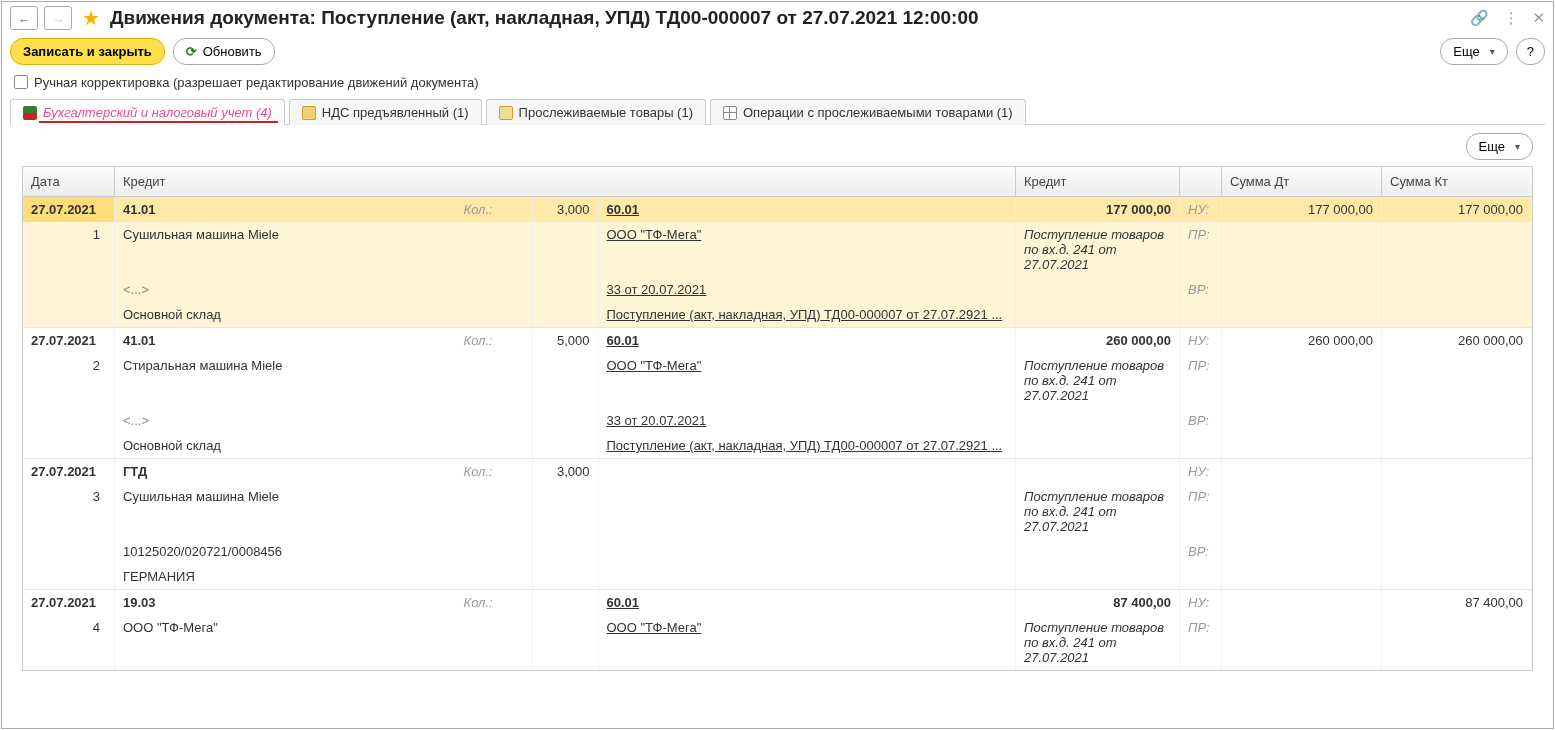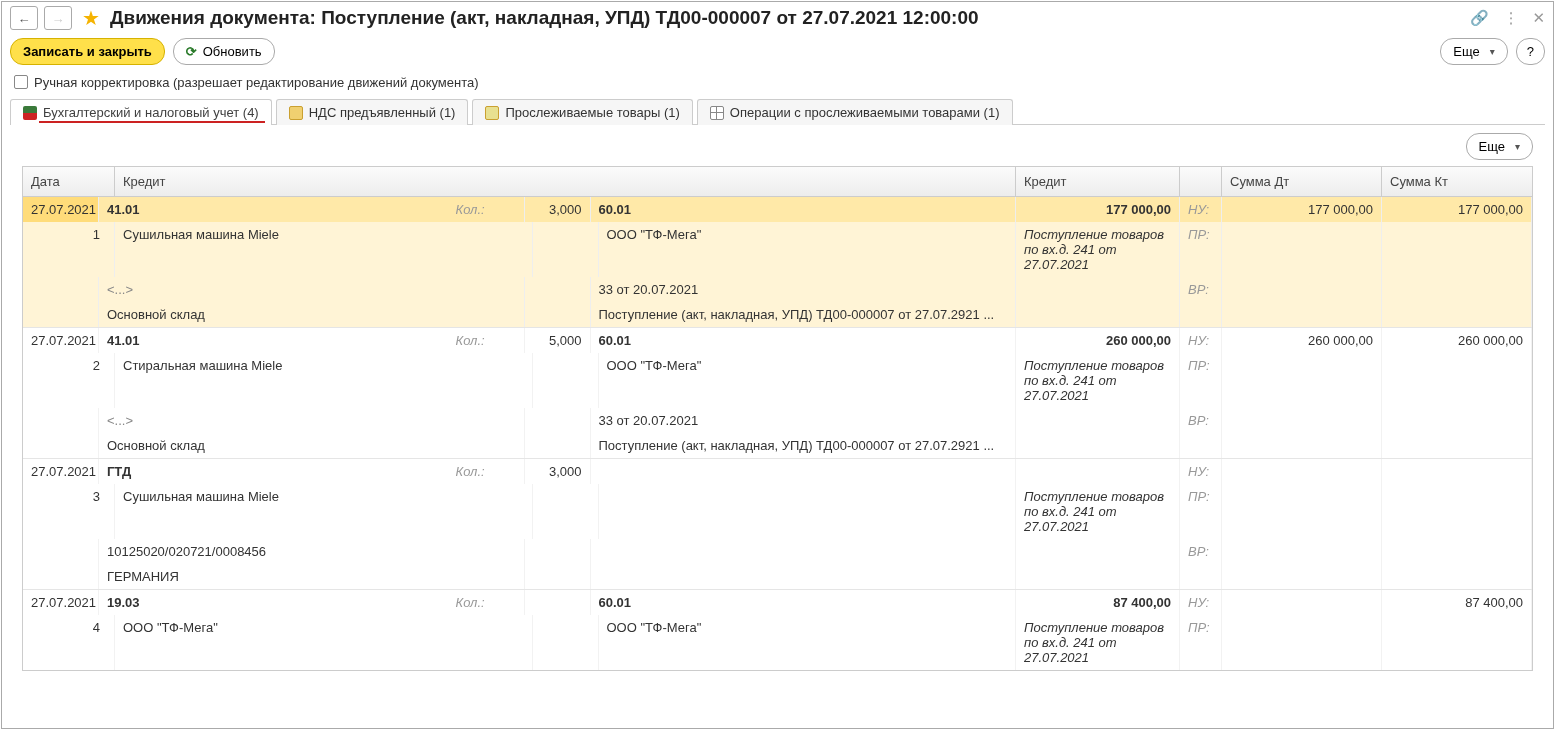--- a/index.html
+++ b/index.html
@@ -25,21 +25,21 @@
 .btn.help { padding:5px 10px; }
 
 
 .checkbox-line { padding: 0 12px 8px 12px; display:flex; align-items:flex-start; gap:6px; color:#333;}
 .checkbox-box { width:14px; height:14px; border:1px solid #888; border-radius:2px; display:inline-block;}
 
 
 .tabs { display:flex; border-bottom:1px solid #ccc; margin: 0 8px; }
 .tab { border:1px solid #ccc; border-bottom:none; background:#f6f6f6; padding:5px 12px; margin-right:4px; border-radius:3px 3px 0 0; display:flex; align-items:center; gap:6px; cursor:pointer; font-size:13px; position:relative; top:1px;}
 .tab.active { background:#fff; }
-.tab.active .tab-label { color:#404040; }
+.tab.active .tab-label { color:#ec4899;font-style:italic; }
 .tab.active::after { content:""; position:absolute; left:28px; right:6px; bottom:2px; height:2px; background:#c22; }
 .tab-icon { width:14px; height:14px; display:inline-block; }
 .tab-icon.acc { background:linear-gradient(#3a7a3a 50%,#c22 50%); border-radius:2px;}
 .tab-icon.doc { background:#f0d070; border:1px solid #caa030; border-radius:2px;}
 .tab-icon.doc2 { background:#e8e090; border:1px solid #caa030; border-radius:2px;}
 .tab-icon.table { background:#fff; border:1px solid #888; border-radius:2px; background-image:linear-gradient(#888,#888),linear-gradient(#888,#888); background-size:100% 1px,1px 100%; background-position:0 50%,50% 0; background-repeat:no-repeat;}
 
 
 .subtoolbar { display:flex; justify-content:flex-end; padding:8px 20px 6px 8px; }
 
@@ -56,26 +56,26 @@
 .col-sumkt { width:150px; text-align:left; border-right:none !important;}
 
 .tbody { }
 .entry { border-bottom:1px solid #e5e5e5; }
 .entry.sel { background:#fff4d6; }
 .entry.sel .rline:first-child { background:#ffe9a8; }
 .entry.sel .col-date-cell.first { background:#ffdc7a; }
 .rline { display:flex; }
 .rline > div { padding:5px 8px; font-size:13px; border-right:1px solid #eee; }
 .entry:not(.sel) .rline > div { border-right:1px solid #f2f2f2; }
-.col-date-cell { width:76px; }
+.col-date-cell { width:92px;font-weight:bold; }
 .col-idx { width:92px; text-align:right; padding-right:14px !important;}
 .col-debit-cell { flex:1; min-width:344px; position:relative; }
 .col-qty { width:66px; text-align:right; color:#333;}
 .col-qty-lbl { color:#999; font-style:italic; }
-.col-credit-cell { flex:1; min-width:410px; }
+.col-credit-cell { flex:1; min-width:410px;text-decoration:underline; }
 .col-sum-cell { width:164px; text-align:right; }
 .col-tag-cell { width:42px; color:#999; font-style:italic; }
 .col-sumdt-cell { width:160px; text-align:right; }
 .col-sumkt-cell { width:150px; text-align:right; }
 .bold { font-weight:bold; }
 .italic { font-style:italic; }
 .gray { color:#888; }
 
 .debit-inner { display:flex; }
 .debit-main { flex:1; }

